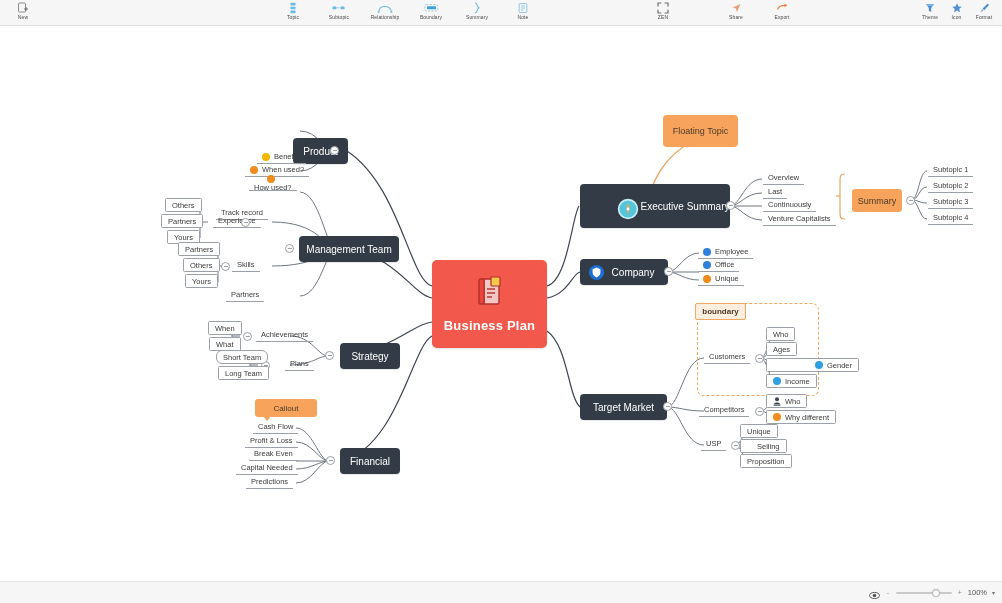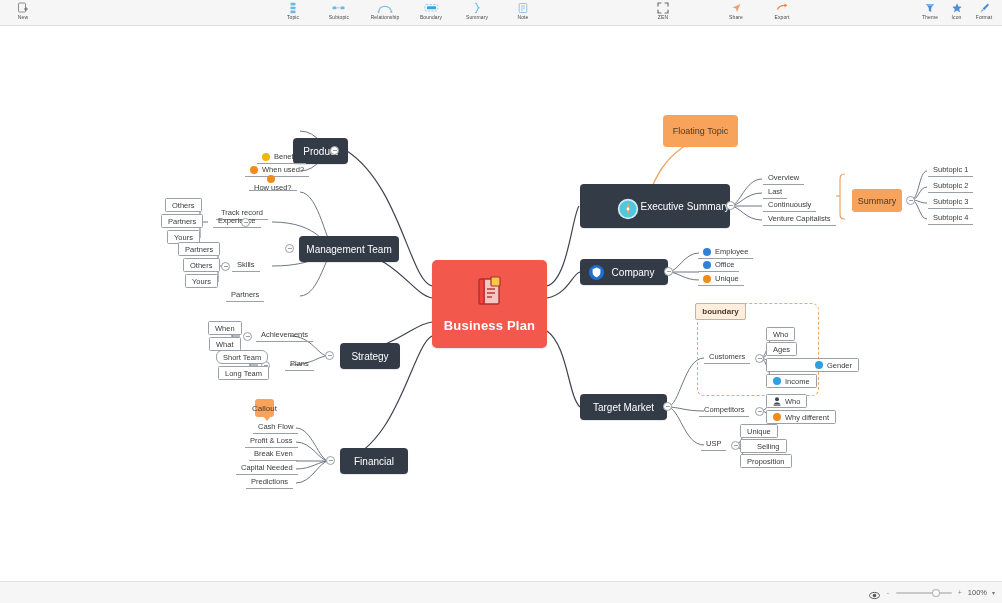--- a/index.html
+++ b/index.html
@@ -50,21 +50,21 @@
     justify-content:flex-start; }
   .boxed .si { width:8px; height:8px; margin-right:4px; border-radius:50%;
     flex:0 0 auto; }
 
   
   .orange { background:#f7a35c; color:#4a3b2a; font-size:8.5px; border-radius:3px;
     height:17px; padding:0 8px; justify-content:center; }
   #floating { left:663px; top:89px; width:75px; height:32px; font-size:9px;
     border-radius:4px; }
   #summarynode { left:852px; top:163px; width:50px; height:23px; font-size:9px; }
-  #callout { left:255px; top:373px; width:19px; height:18px; font-size:8px;
+  #callout { left:255px; top:373px; width:62px; height:18px; font-size:8px;
     border-radius:3px; }
   #callout:after { content:""; position:absolute; left:8px; top:17px; width:0; height:0;
     border-left:4px solid transparent; border-right:4px solid transparent;
     border-top:5px solid #f7a35c; }
 
   
   #boundary-box { position:absolute; left:697px; top:277px; width:122px; height:93px;
     border:1.2px dashed #f0a860; border-radius:7px; }
   #boundary-label { position:absolute; left:695px; top:277px; width:51px; height:17px;
     background:#fdeedd; border:1.2px solid #f0a860; border-radius:2px;
@@ -421,21 +421,21 @@
     <span>Plans</span>
   </div>
   <div class="handle" style="left:261px; top:335px;"></div>
   <div class="node boxed" style="left:216px; top:324px;border-radius:6px;">
     <span>Short Team</span>
   </div>
   <div class="node boxed" style="left:218px; top:340px;">
     <span>Long Team</span>
   </div>
 
-  <div class="node main" style="left:340px; top:422px; width:68px;">
+  <div class="node main" style="left:340px; top:422px; width:60px;">
     <span>Financial</span>
   </div>
   <div class="handle" style="left:326px; top:430px;"></div>
   <div class="node orange" id="callout">
     <span>Callout</span>
   </div>
   <div class="node sub" style="left:253px; top:395px;">
     <span>Cash Flow</span>
   </div>
   <div class="node sub" style="left:245px; top:409px;">

